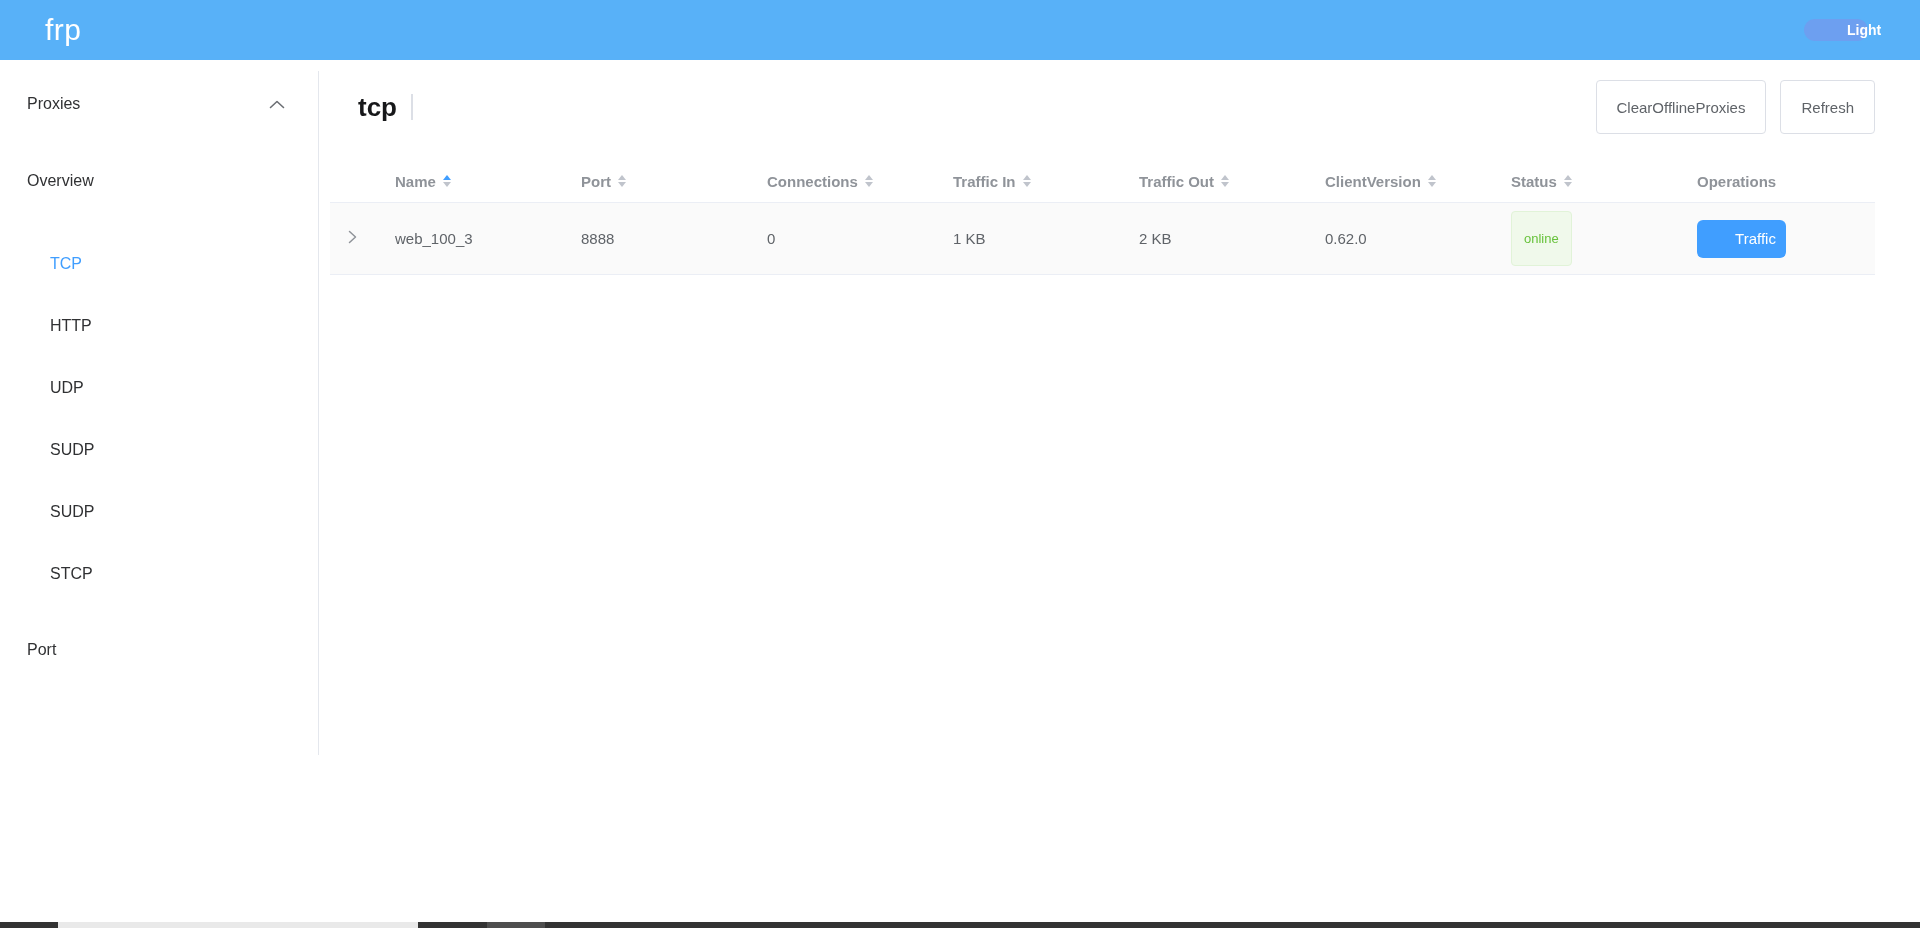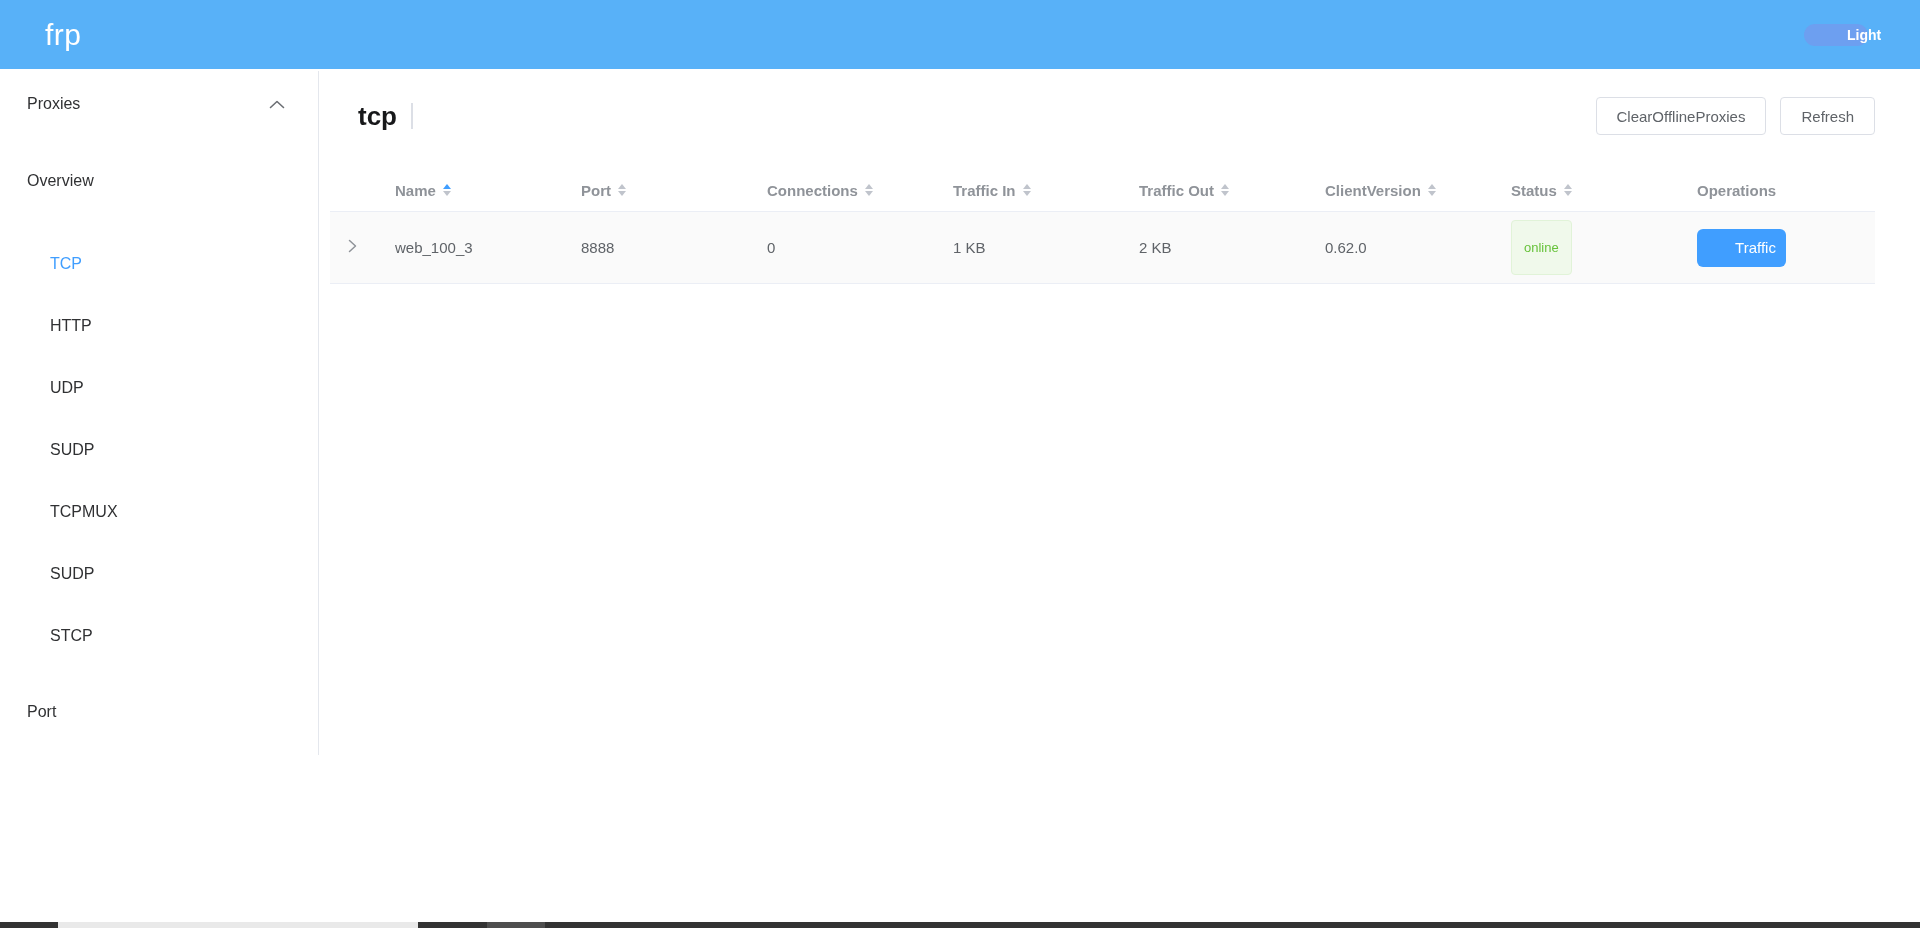--- a/index.html
+++ b/index.html
@@ -1,20 +1,20 @@
 <!DOCTYPE html>
 <html><head>
 <meta charset="utf-8">
 <style>
   * { margin:0; padding:0; box-sizing:border-box; }
   html,body { width:1920px; height:928px; overflow:hidden; background:#fff;
     font-family:"Liberation Sans", sans-serif; }
 
   
-  .header { height:69px; background:#58b1f8; display:flex; align-items:center;
+  .header { height:60px; background:#58b1f8; display:flex; align-items:center;
     padding:0 52px 0 45px; }
   .logo { color:#fff; font-size:30px; font-weight:400; letter-spacing:0.5px; }
   .header-spacer { flex:1; }
   .theme-toggle { width:64px; height:22px; border-radius:11px; background:#6d9ff0;
     display:flex; align-items:center; cursor:pointer;gap:39px; }
   .toggle-knob { width:18px; height:18px; border-radius:50%; background:#fff; margin-left:2px; }
   .toggle-label { color:#fff; font-size:14px; font-weight:700; margin-left:2px; }
 
   
   .sidebar { position:absolute; left:0; top:71px; width:319px; height:684px;
@@ -29,21 +29,21 @@
   .submenu-item { height:62px; display:flex; align-items:center; padding-left:50px;
     font-size:16px; color:#303133; cursor:pointer; }
   .submenu-item.active { color:#409eff; }
 
   
   .main { margin-left:320px; padding:0 45px 0 10px; }
   .title-row { display:flex; align-items:center; margin-top:28px; height:38px; }
   .page-title { font-size:26px; font-weight:700; color:#17181a; margin-left:28px; }
   .title-divider { width:2px; height:26px; background:#dcdfe6; margin-left:14px; }
   .title-spacer { flex:1; }
-  .btn-plain { background:#fff; border:1px solid #dcdfe6; border-radius:4px; height:38px;
+  .btn-plain { background:#fff; border:1px solid #dcdfe6; border-radius:4px; height:54px;
     padding:4px 20px; font-size:15px; color:#5f6368; cursor:pointer;
     font-family:"Liberation Sans", sans-serif; }
   .btn-plain + .btn-plain { margin-left:14px; }
 
   
   .table { margin-top:34px; width:100%; }
   .tr { display:grid;
     grid-template-columns:65px 186px 186px 186px 186px 186px 186px 186px 1fr;
     align-items:center; }
   .thead-row { height:43px; border-bottom:1px solid #ebeef5; }
@@ -102,23 +102,20 @@
     <div class="submenu-item">
       <span>HTTP</span>
     </div>
     <div class="submenu-item">
       <span>UDP</span>
     </div>
     <div class="submenu-item">
       <span>SUDP</span>
     </div>
     <div class="submenu-item">
-      <span>TCPMUX</span>
-    </div>
-    <div class="submenu-item">
       <span>SUDP</span>
     </div>
     <div class="submenu-item">
       <span>STCP</span>
     </div>
   </div>
   <div class="menu-item mi-help">
     <span>Port</span>
   </div>
 </div>

